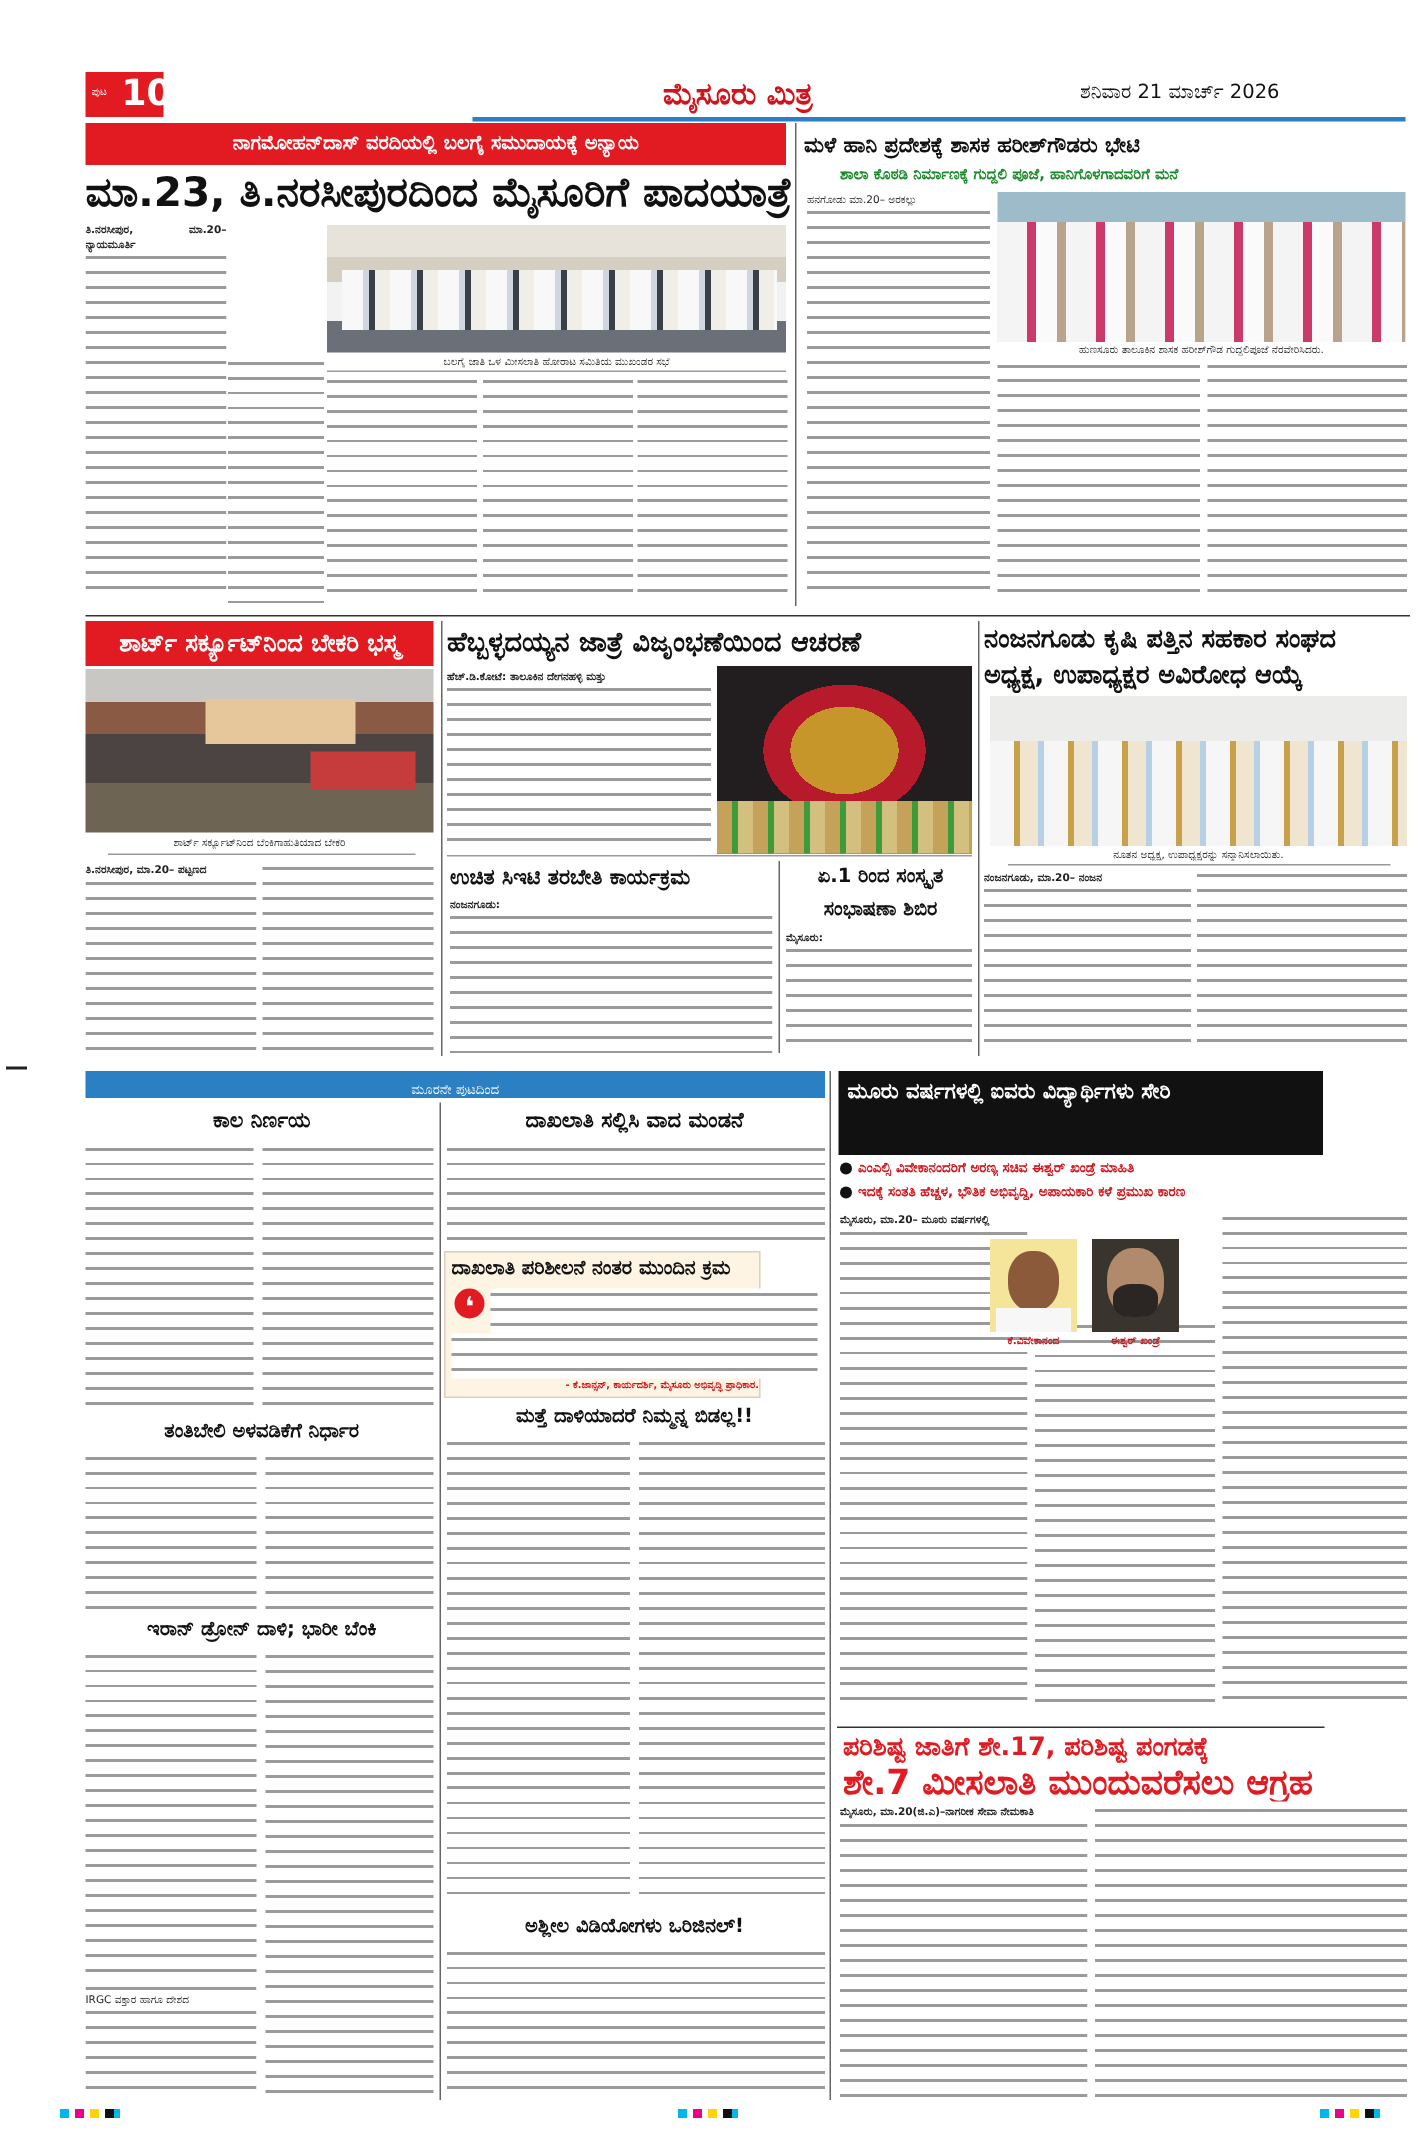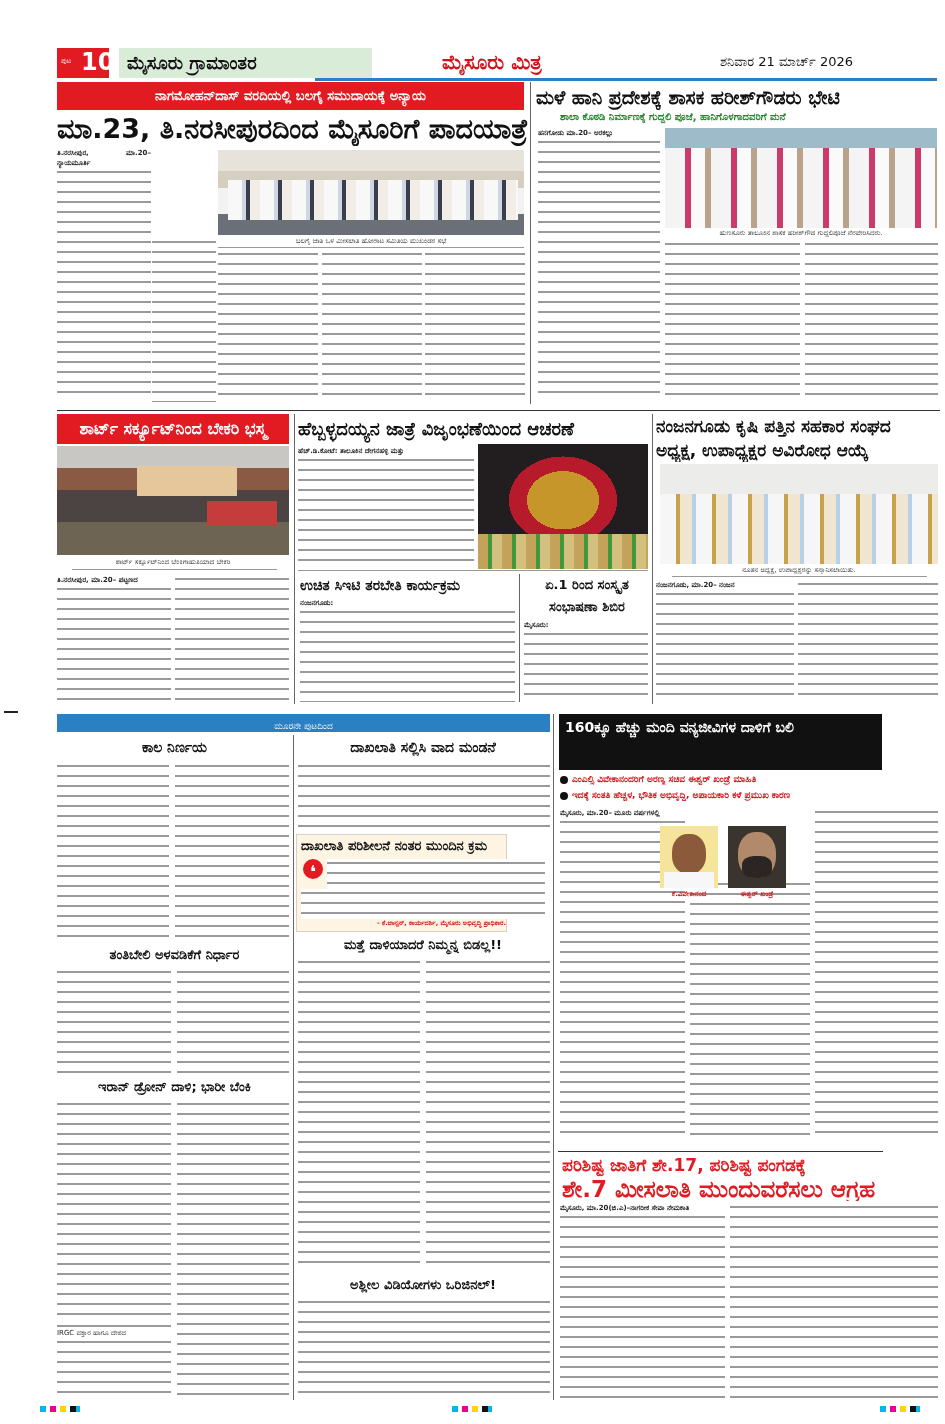--- a/index.html
+++ b/index.html
@@ -17,23 +17,20 @@
 .dot{display:inline-block;width:8px;height:8px;border-radius:50%;background:#111;margin-right:4px;vertical-align:middle}
 </style>
 </head>
 <body>
 
 <div class="abs" style="left:57px;top:48px;width:880px;height:32px">
   <div class="abs" style="left:0;top:0;width:52px;height:30px;background:#e21b23;color:#fff">
     <span style="position:absolute;left:4px;top:9px;font-size:7px">ಪುಟ</span>
     <span style="position:absolute;left:24px;top:0;font-size:24px;font-weight:bold">10</span>
   </div>
-  <div class="abs" style="left:62px;top:0;width:253px;height:30px;background:#d8ecd8">
-    <span style="position:absolute;left:8px;top:4px;font-size:18px;font-weight:bold;color:#111">ಮೈಸೂರು ಗ್ರಾಮಾಂತರ</span>
-  </div>
   <span class="abs" style="left:385px;top:2px;font-size:20px;font-weight:bold;color:#d1141b">ಮೈಸೂರು ಮಿತ್ರ</span>
   <span class="abs" style="left:663px;top:6px;font-size:13px;color:#111">ಶನಿವಾರ 21 ಮಾರ್ಚ್ 2026</span>
   <div class="abs" style="left:258px;top:30px;width:622px;height:3px;background:#2b7fc3"></div>
 </div>
 
 <div class="abs redband" style="left:57px;top:82px;width:467px;height:28px">
   <span style="font-size:13px;font-weight:bold;line-height:28px">ನಾಗಮೋಹನ್‌ದಾಸ್ ವರದಿಯಲ್ಲಿ ಬಲಗೈ ಸಮುದಾಯಕ್ಕೆ ಅನ್ಯಾಯ</span>
 </div>
 <h1 class="abs" style="left:57px;top:112px;width:472px;font-size:27px;line-height:34px;color:#111">ಮಾ.23, ತಿ.ನರಸೀಪುರದಿಂದ ಮೈಸೂರಿಗೆ ಪಾದಯಾತ್ರೆ</h1>
 <div class="abs vline" style="left:530px;top:82px;height:322px"></div>
@@ -44,24 +41,24 @@
 <div class="abs photo" style="left:218px;top:150px;width:306px;height:85px;background:linear-gradient(180deg,#e8e3da 0 25%,#d5cfc2 25% 45%,#f2f2f2 45% 75%,#6a6f78 75%)">
   <div style="position:absolute;left:10px;top:30px;width:290px;height:40px;background:repeating-linear-gradient(90deg,#f8f8f8 0 14px,#cfd6e2 14px 18px,#3b3f47 18px 22px,#f1eee8 22px 32px)"></div>
 </div>
 <div class="abs cap" style="left:218px;top:237px;width:306px">ಬಲಗೈ ಜಾತಿ ಒಳ ಮೀಸಲಾತಿ ಹೋರಾಟ ಸಮಿತಿಯ ಮುಖಂಡರ ಸಭೆ</div>
 <div class="abs hline" style="left:218px;top:247px;width:306px;background:#999"></div>
 <div class="abs txt lines" style="left:152px;top:238px;width:64px;height:164px"></div>
 <div class="abs txt lines" style="left:218px;top:250px;width:100px;height:152px"></div>
 <div class="abs txt lines" style="left:322px;top:250px;width:100px;height:152px"></div>
 <div class="abs txt lines" style="left:425px;top:250px;width:100px;height:152px"></div>
 
-<h1 class="abs" style="left:536px;top:84px;width:405px;font-size:19px;line-height:26px;color:#111">ಮಳೆ ಹಾನಿ ಪ್ರದೇಶಕ್ಕೆ ಶಾಸಕ ಹರೀಶ್‌ಗೌಡರು ಭೇಟಿ</h1>
+<h1 class="abs" style="left:536px;top:84px;width:405px;font-size:14px;line-height:26px;color:#111">ಮಳೆ ಹಾನಿ ಪ್ರದೇಶಕ್ಕೆ ಶಾಸಕ ಹರೀಶ್‌ಗೌಡರು ಭೇಟಿ</h1>
 <div class="abs" style="left:560px;top:111px;font-size:10px;font-weight:bold;color:#1a8a2a;white-space:nowrap">ಶಾಲಾ ಕೊಠಡಿ ನಿರ್ಮಾಣಕ್ಕೆ ಗುದ್ದಲಿ ಪೂಜೆ, ಹಾನಿಗೊಳಗಾದವರಿಗೆ ಮನೆ</div>
 <div class="abs txt" style="left:538px;top:128px;width:122px;height:274px">
-  <div style="font-weight:bold;color:#222">ಹನಗೋಡು ಮಾ.20– ಅರಕಲ್ಲು</div>
+  <div style="font-weight:normal;color:#222">ಹನಗೋಡು ಮಾ.20– ಅರಕಲ್ಲು</div>
   <div class="lines" style="height:262px"></div>
 </div>
 <div class="abs photo" style="left:665px;top:128px;width:272px;height:100px;background:linear-gradient(180deg,#9ebbc9 0 20%,#e9ece8 20%)">
   <div style="position:absolute;left:0;top:20px;width:272px;height:80px;background:repeating-linear-gradient(90deg,#f4f4f4 0 20px,#cc3a6b 20px 26px,#fafafa 26px 40px,#b9a38c 40px 46px)"></div>
 </div>
 <div class="abs cap" style="left:665px;top:229px;width:272px">ಹುಣಸೂರು ತಾಲೂಕಿನ ಶಾಸಕ ಹರೀಶ್‌ಗೌಡ ಗುದ್ದಲಿಪೂಜೆ ನೆರವೇರಿಸಿದರು.</div>
 <div class="abs txt lines" style="left:665px;top:240px;width:135px;height:162px"></div>
 <div class="abs txt lines" style="left:805px;top:240px;width:133px;height:162px"></div>
 
 <div class="abs hline" style="left:57px;top:410px;width:883px"></div>
@@ -153,21 +150,21 @@
 
 <h2 class="abs" style="left:296px;top:935px;width:254px;font-size:13px;line-height:20px;text-align:center;color:#111">ಮತ್ತೆ ದಾಳಿಯಾದರೆ ನಿಮ್ಮನ್ನ ಬಿಡಲ್ಲ!!</h2>
 <div class="abs txt lines" style="left:298px;top:958px;width:122px;height:312px"></div>
 <div class="abs txt lines" style="left:426px;top:958px;width:124px;height:312px"></div>
 <h2 class="abs" style="left:296px;top:1274px;width:254px;font-size:13px;line-height:22px;text-align:center;color:#111">ಅಶ್ಲೀಲ ವಿಡಿಯೋಗಳು ಒರಿಜಿನಲ್!</h2>
 <div class="abs txt lines" style="left:298px;top:1298px;width:252px;height:102px"></div>
 
 <div class="abs vline" style="left:553px;top:714px;height:686px"></div>
 
 <div class="abs blackband" style="left:559px;top:714px;width:323px;height:56px;padding-left:6px">
-  <div style="font-size:14px;font-weight:bold;line-height:26px;white-space:nowrap">160ಕ್ಕೂ ಹೆಚ್ಚು ಮಂದಿ ವನ್ಯಜೀವಿಗಳ ದಾಳಿಗೆ ಬಲಿ</div>
+  <div style="font-size:14px;font-weight:bold;line-height:28px;white-space:nowrap">ಮೂರು ವರ್ಷಗಳಲ್ಲಿ ಐವರು ವಿದ್ಯಾರ್ಥಿಗಳು ಸೇರಿ</div>
 </div>
 <div class="abs" style="left:560px;top:774px;width:320px;font-size:9px;font-weight:bold;color:#d1141b;white-space:nowrap;overflow:hidden">
   <span class="dot"></span><span>ಎಂಎಲ್ಸಿ ವಿವೇಕಾನಂದರಿಗೆ ಅರಣ್ಯ ಸಚಿವ ಈಶ್ವರ್ ಖಂಡ್ರೆ ಮಾಹಿತಿ</span>
 </div>
 <div class="abs" style="left:560px;top:790px;width:320px;font-size:9px;font-weight:bold;color:#d1141b;white-space:nowrap;overflow:hidden">
   <span class="dot"></span><span>ಇದಕ್ಕೆ ಸಂತತಿ ಹೆಚ್ಚಳ, ಭೌತಿಕ ಅಭಿವೃದ್ಧಿ, ಅಪಾಯಕಾರಿ ಕಳೆ ಪ್ರಮುಖ ಕಾರಣ</span>
 </div>
 <div class="abs txt" style="left:560px;top:808px;width:125px;height:330px">
   <div style="font-weight:bold;color:#222">ಮೈಸೂರು, ಮಾ.20– ಮೂರು ವರ್ಷಗಳಲ್ಲಿ</div>
   <div class="lines" style="height:318px"></div>

